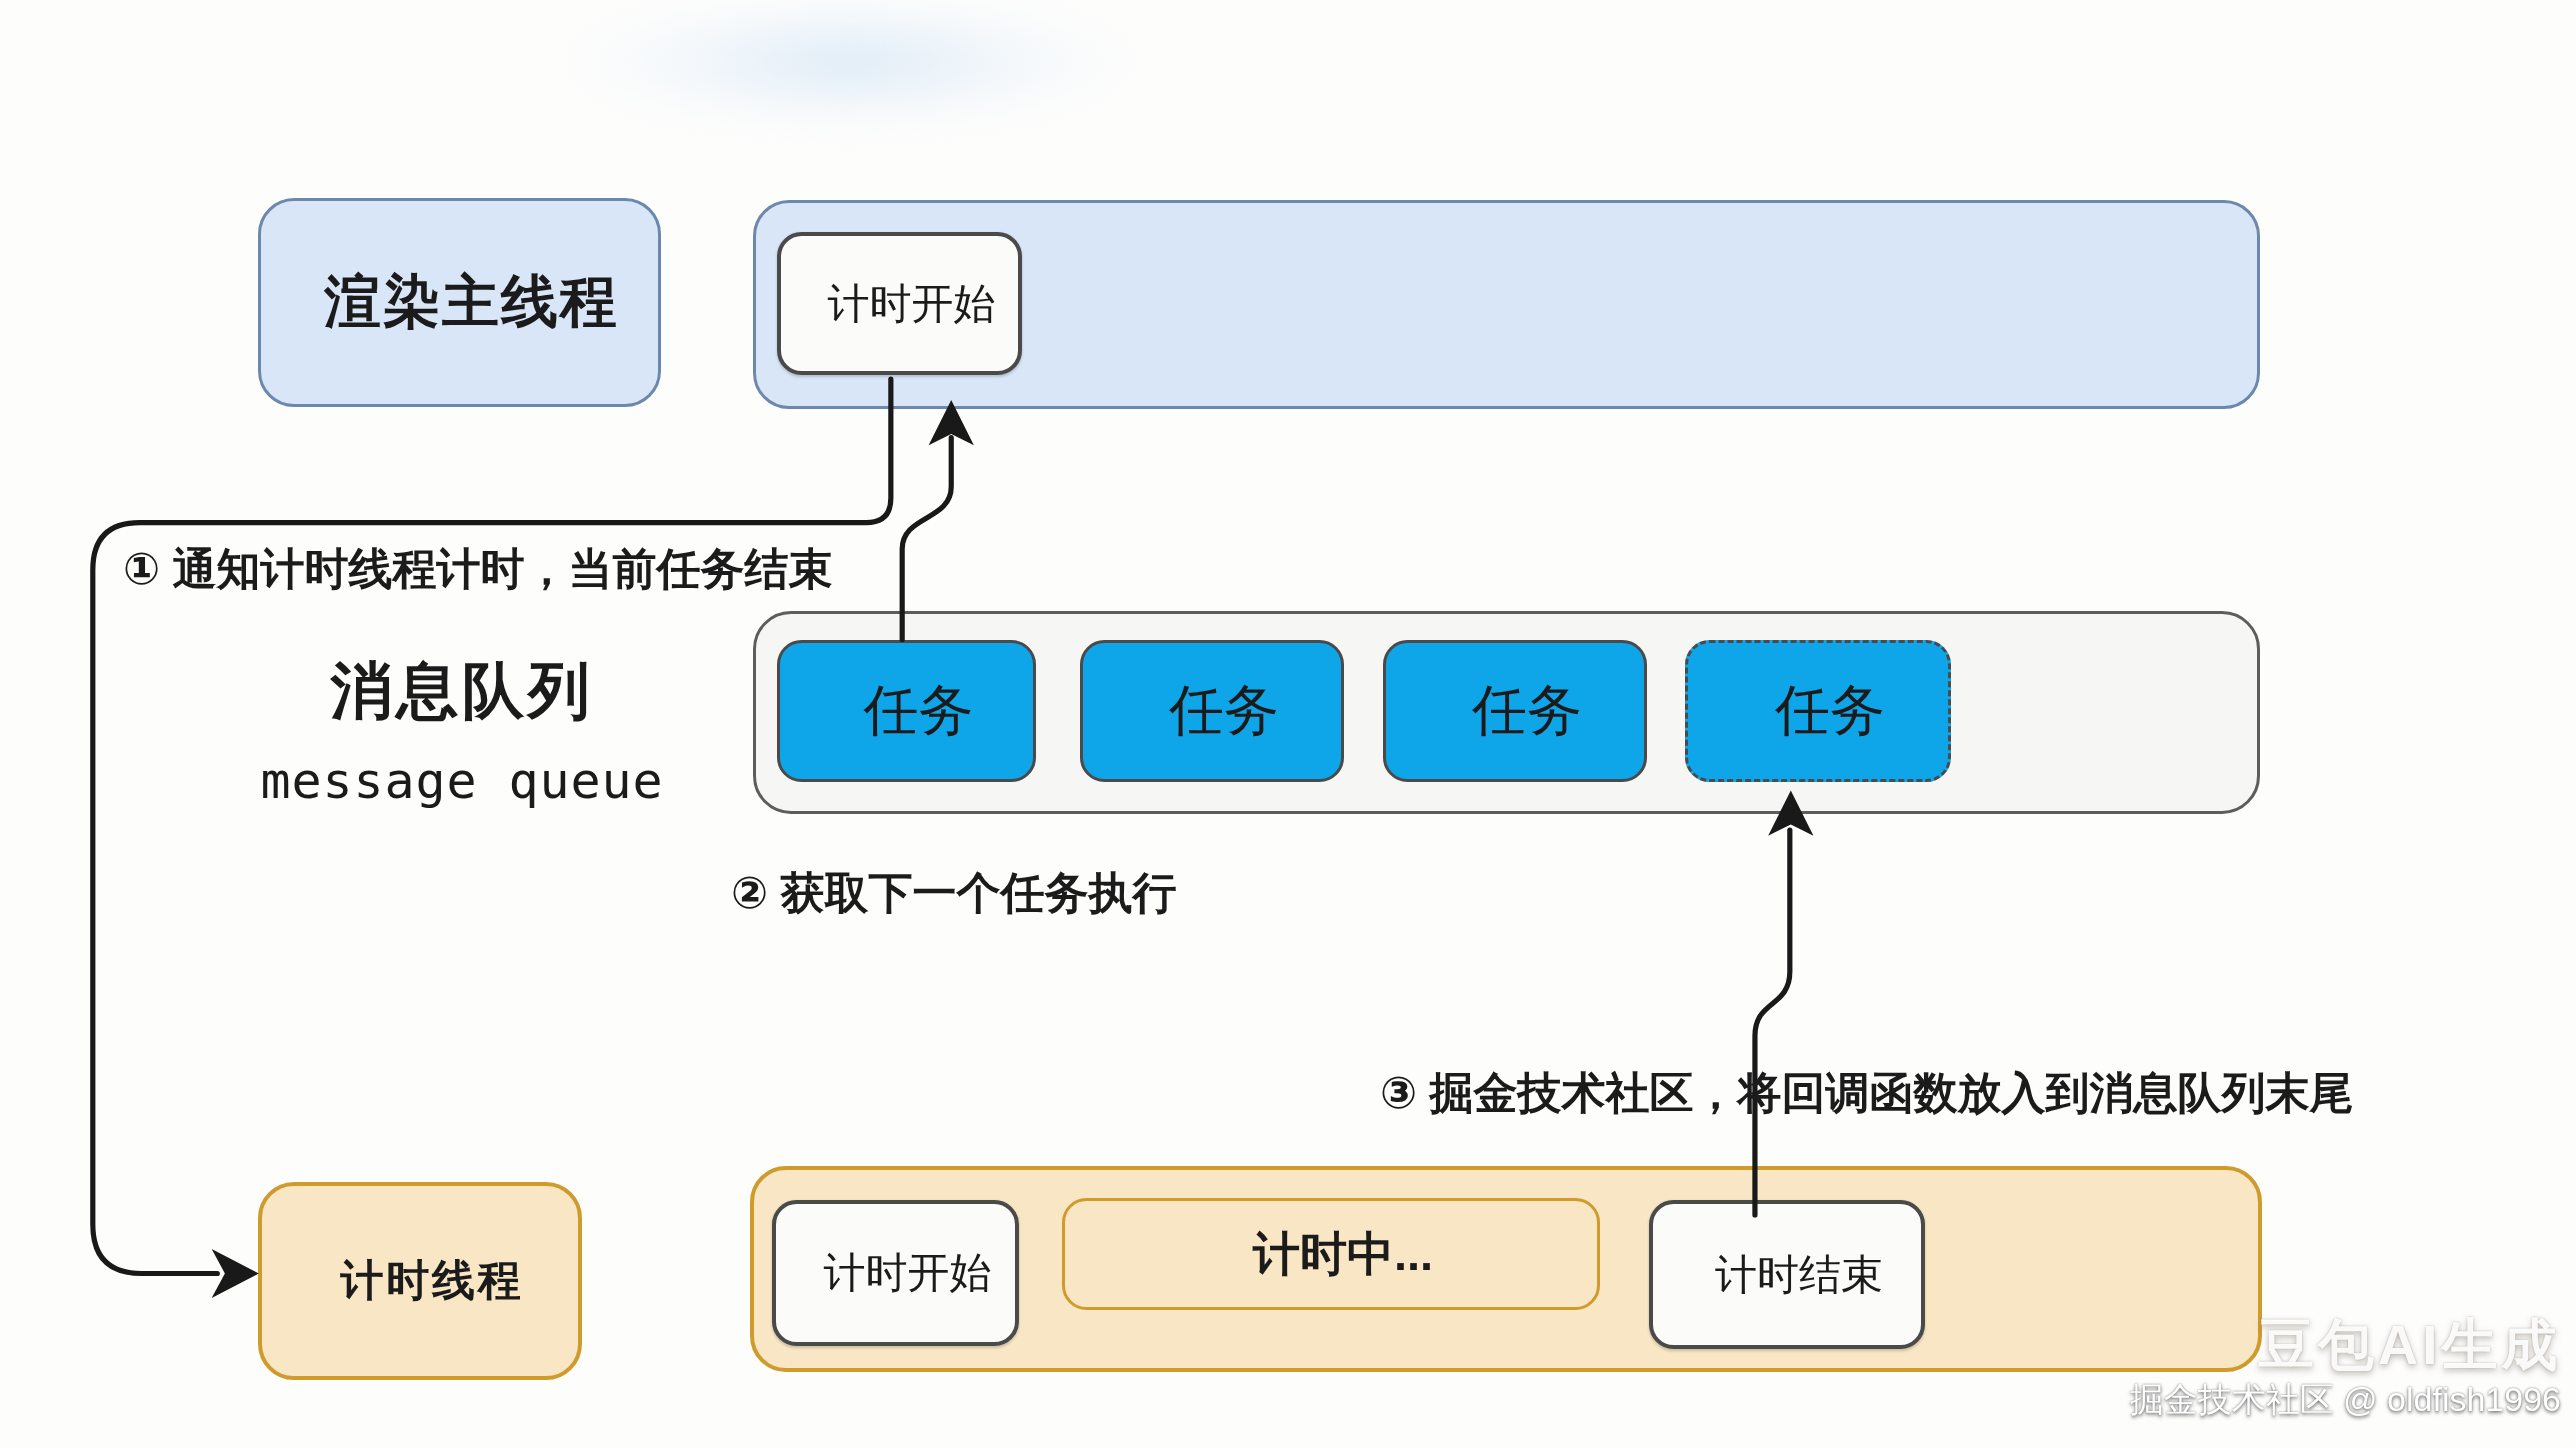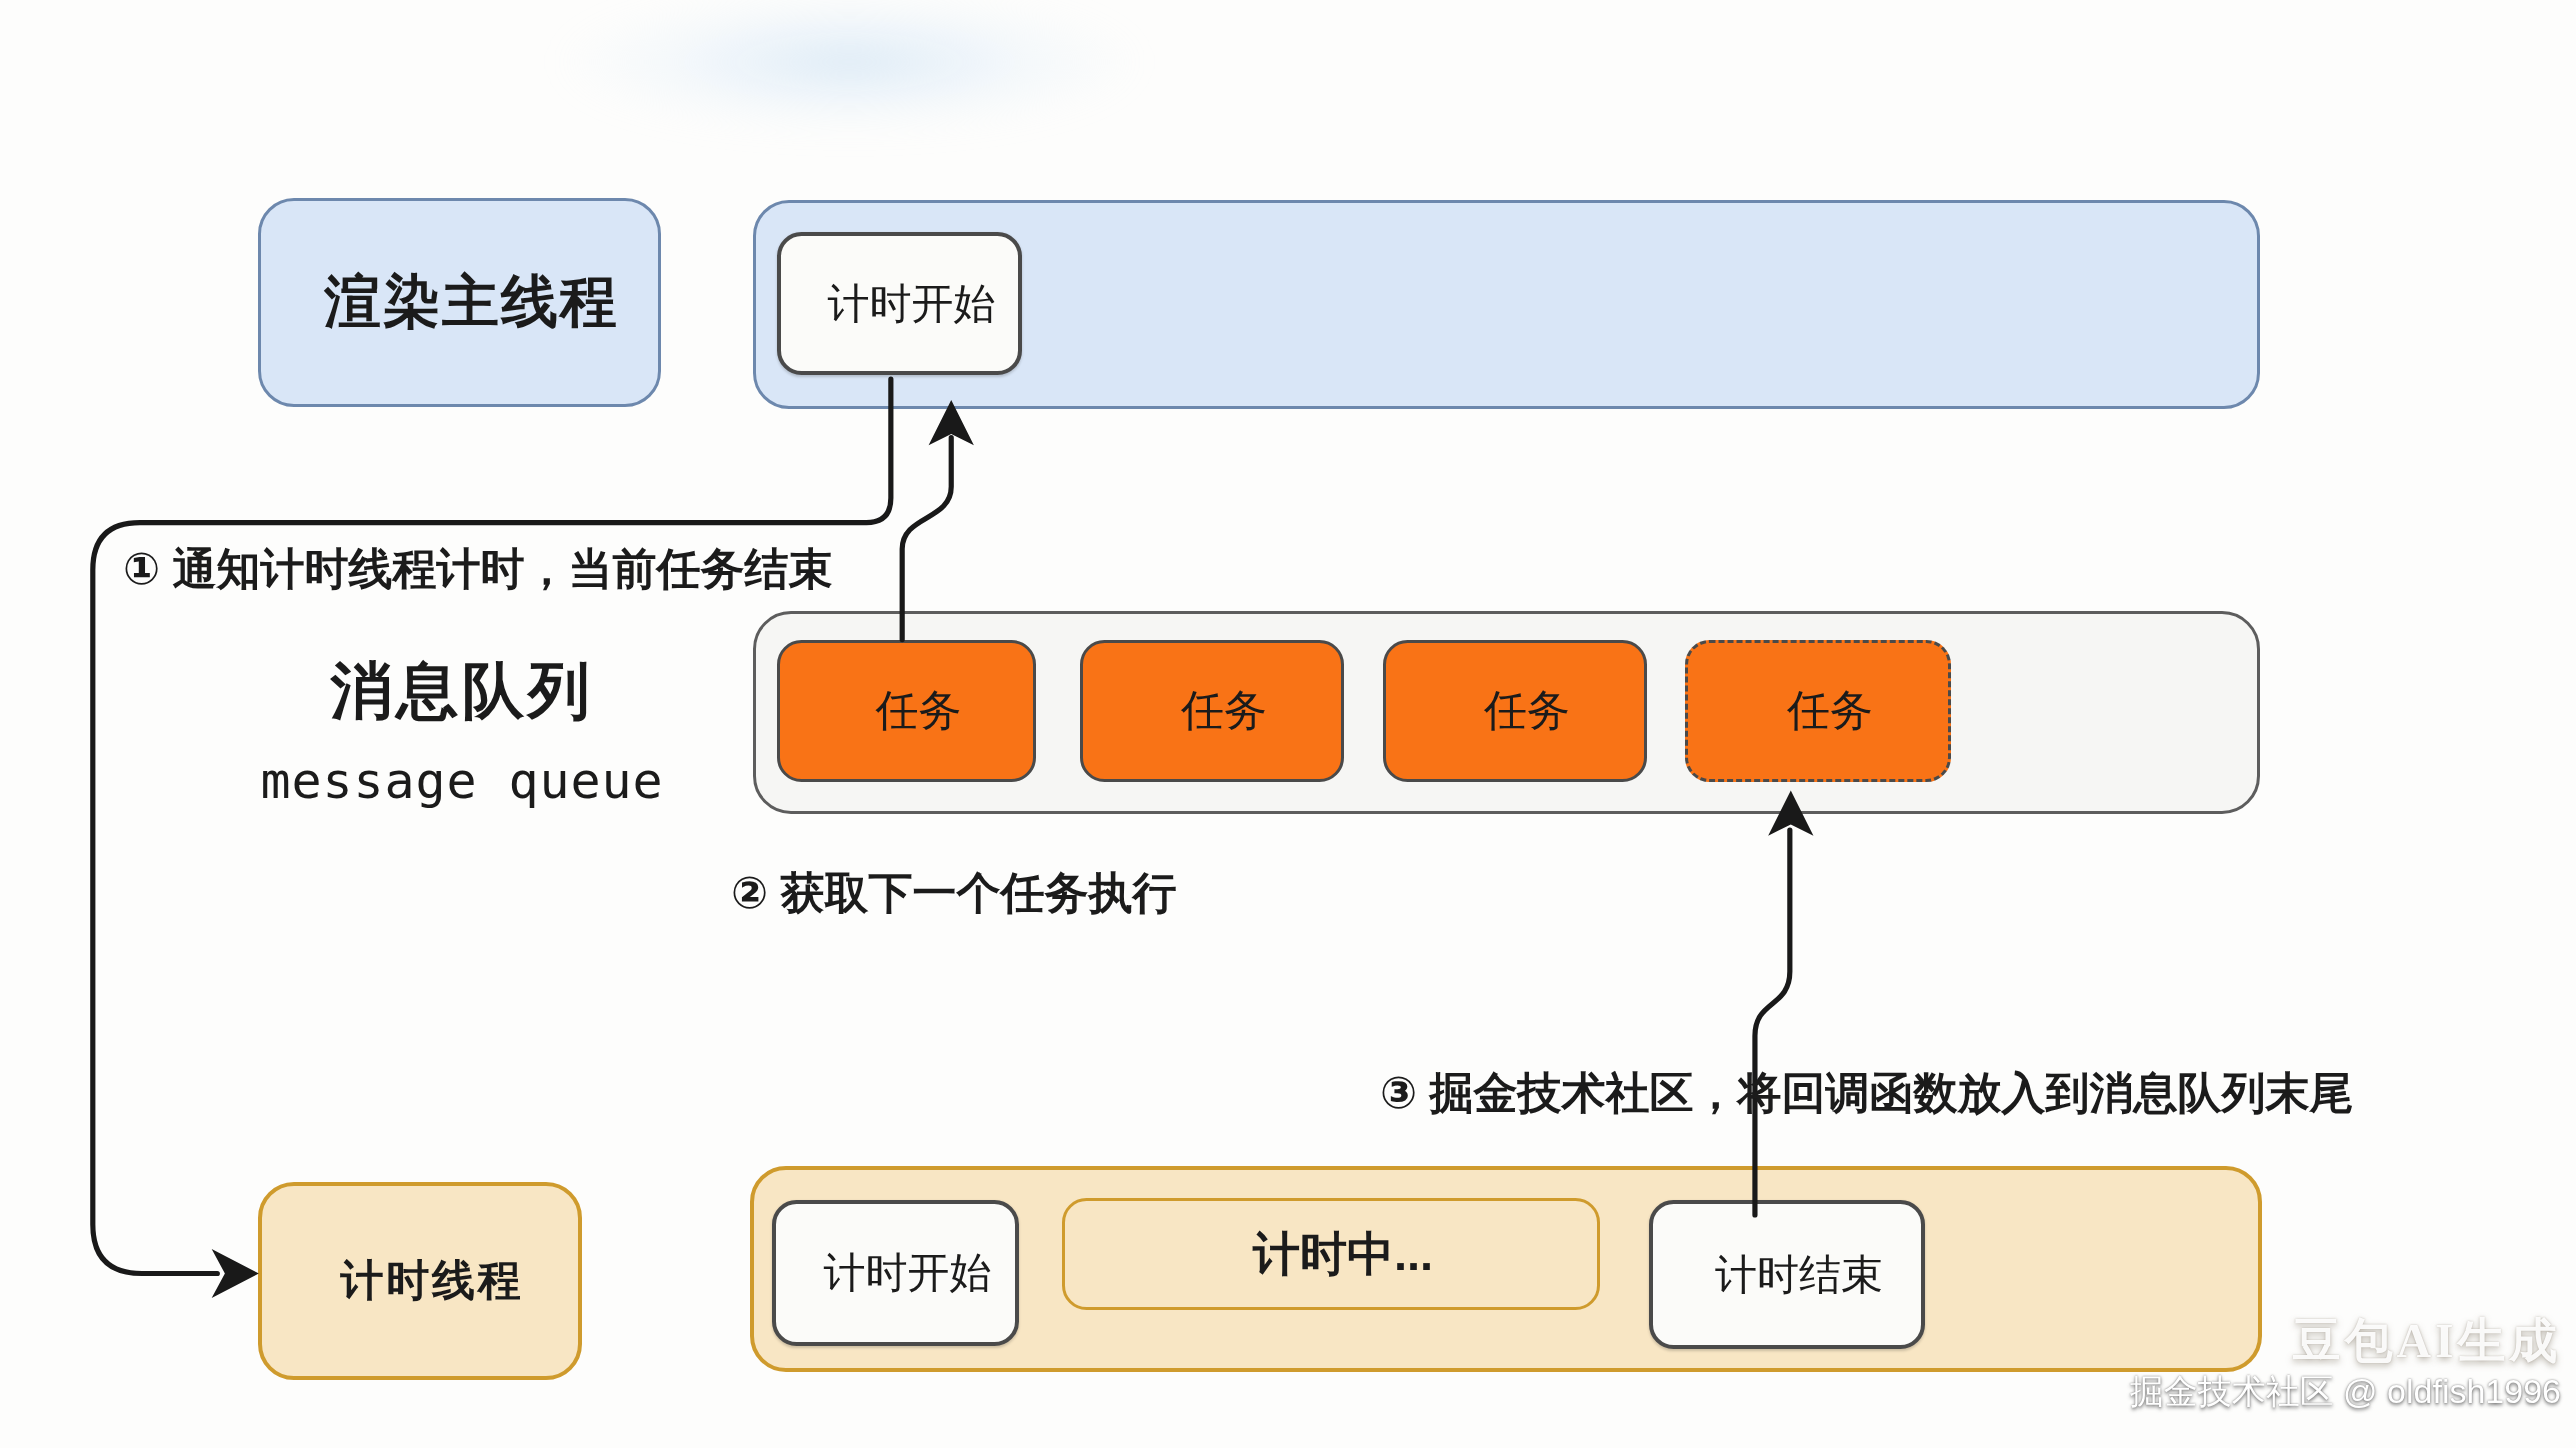--- a/index.html
+++ b/index.html
@@ -17,21 +17,21 @@
   .box{position:absolute;display:flex;align-items:center;justify-content:center;box-sizing:border-box;z-index:3;padding-left:24px;}
   
   .blue{background:#d9e6f7;border:3.8px solid #6d88ad;border-radius:36px;}
   .render-label{left:258px;top:198px;width:403px;height:209px;font-size:57px;font-weight:bold;letter-spacing:1.9px;}
   .main-bar{left:753px;top:200px;width:1507px;height:209px;justify-content:flex-start;}
   
   .chip{background:#fbfbf9;border:4.7px solid #4a4a4a;border-radius:24.5px;box-shadow:0 1.9px 2.8px rgba(0,0,0,.18);}
   .chip-top{left:777px;top:232px;width:245px;height:143px;font-size:42px;}
   
   .queue-bar{left:753px;top:611px;width:1507px;height:203px;background:#f6f6f4;border:3.8px solid #5d5d5d;border-radius:38px;}
-  .task{background:#f97316;border:3.8px solid #4a4a4a;border-radius:24.5px;font-size:43px;top:640px;height:142px;align-items:center;}
+  .task{background:#0ea5e9;border:3.8px solid #4a4a4a;border-radius:24.5px;font-size:55px;top:640px;height:142px;align-items:center;}
   .task1{left:777px;width:259px;}
   .task2{left:1080px;width:264px;}
   .task3{left:1383px;width:264px;}
   .task4{left:1685px;width:266px;border-style:dashed;box-shadow:none;}
   .queue-label{position:absolute;left:198px;top:649px;width:528px;text-align:center;z-index:3;}
   .queue-label .zh{font-size:62px;font-weight:bold;letter-spacing:3.8px;}
   .queue-label .en{font-size:50px;font-weight:normal;margin-top:19px;font-family:"DejaVu Sans Mono","Liberation Mono",monospace;letter-spacing:0.9px;}
   
   .ann{position:absolute;font-size:44px;font-weight:600;z-index:5;white-space:nowrap;}
   .ann1{left:123px;top:540px;}
@@ -43,22 +43,22 @@
   .timer-bar{left:750px;top:1166px;width:1512px;height:206px;}
   .chip-b-start{left:772px;top:1200px;width:247px;height:146px;font-size:42px;}
   .chip-running{left:1062px;top:1198px;width:538px;height:112px;background:#f8e6c4;border:3.8px solid #cf9b2d;border-radius:24.5px;font-size:47px;font-weight:bold;box-shadow:none;}
   .chip-b-end{left:1649px;top:1200px;width:276px;height:149px;font-size:42px;}
   
   svg.arrows{position:absolute;left:0;top:0;z-index:4;pointer-events:none;}
   svg.arrows path{fill:none;stroke:#191919;stroke-width:5.5;stroke-linecap:round;}
   svg.arrows polygon{fill:#191919;stroke:none;}
   
   .watermark{position:absolute;right:15px;top:1317px;text-align:right;z-index:6;line-height:1;}
-  .wm1{font-size:48px;font-weight:bold;letter-spacing:3.8px;color:rgba(255,255,255,.93);
-       text-shadow:0 2.8px 6.6px rgba(135,125,110,.5),0 0 1.9px rgba(150,140,125,.55);font-family:Liberation Serif, serif;}
+  .wm1{font-size:56px;font-weight:bold;letter-spacing:3.8px;color:rgba(255,255,255,.93);
+       text-shadow:0 2.8px 6.6px rgba(135,125,110,.5),0 0 1.9px rgba(150,140,125,.55);}
   .wm2{font-size:34px;margin-top:9.4px;color:#ffffff;
        text-shadow:0 1.9px 3.8px rgba(95,95,95,.85),0 0 1.9px rgba(110,110,110,.8);}
 </style>
 </head>
 <body>
 
 <div id="canvas">
 
   <div class="smudge"></div>
 

